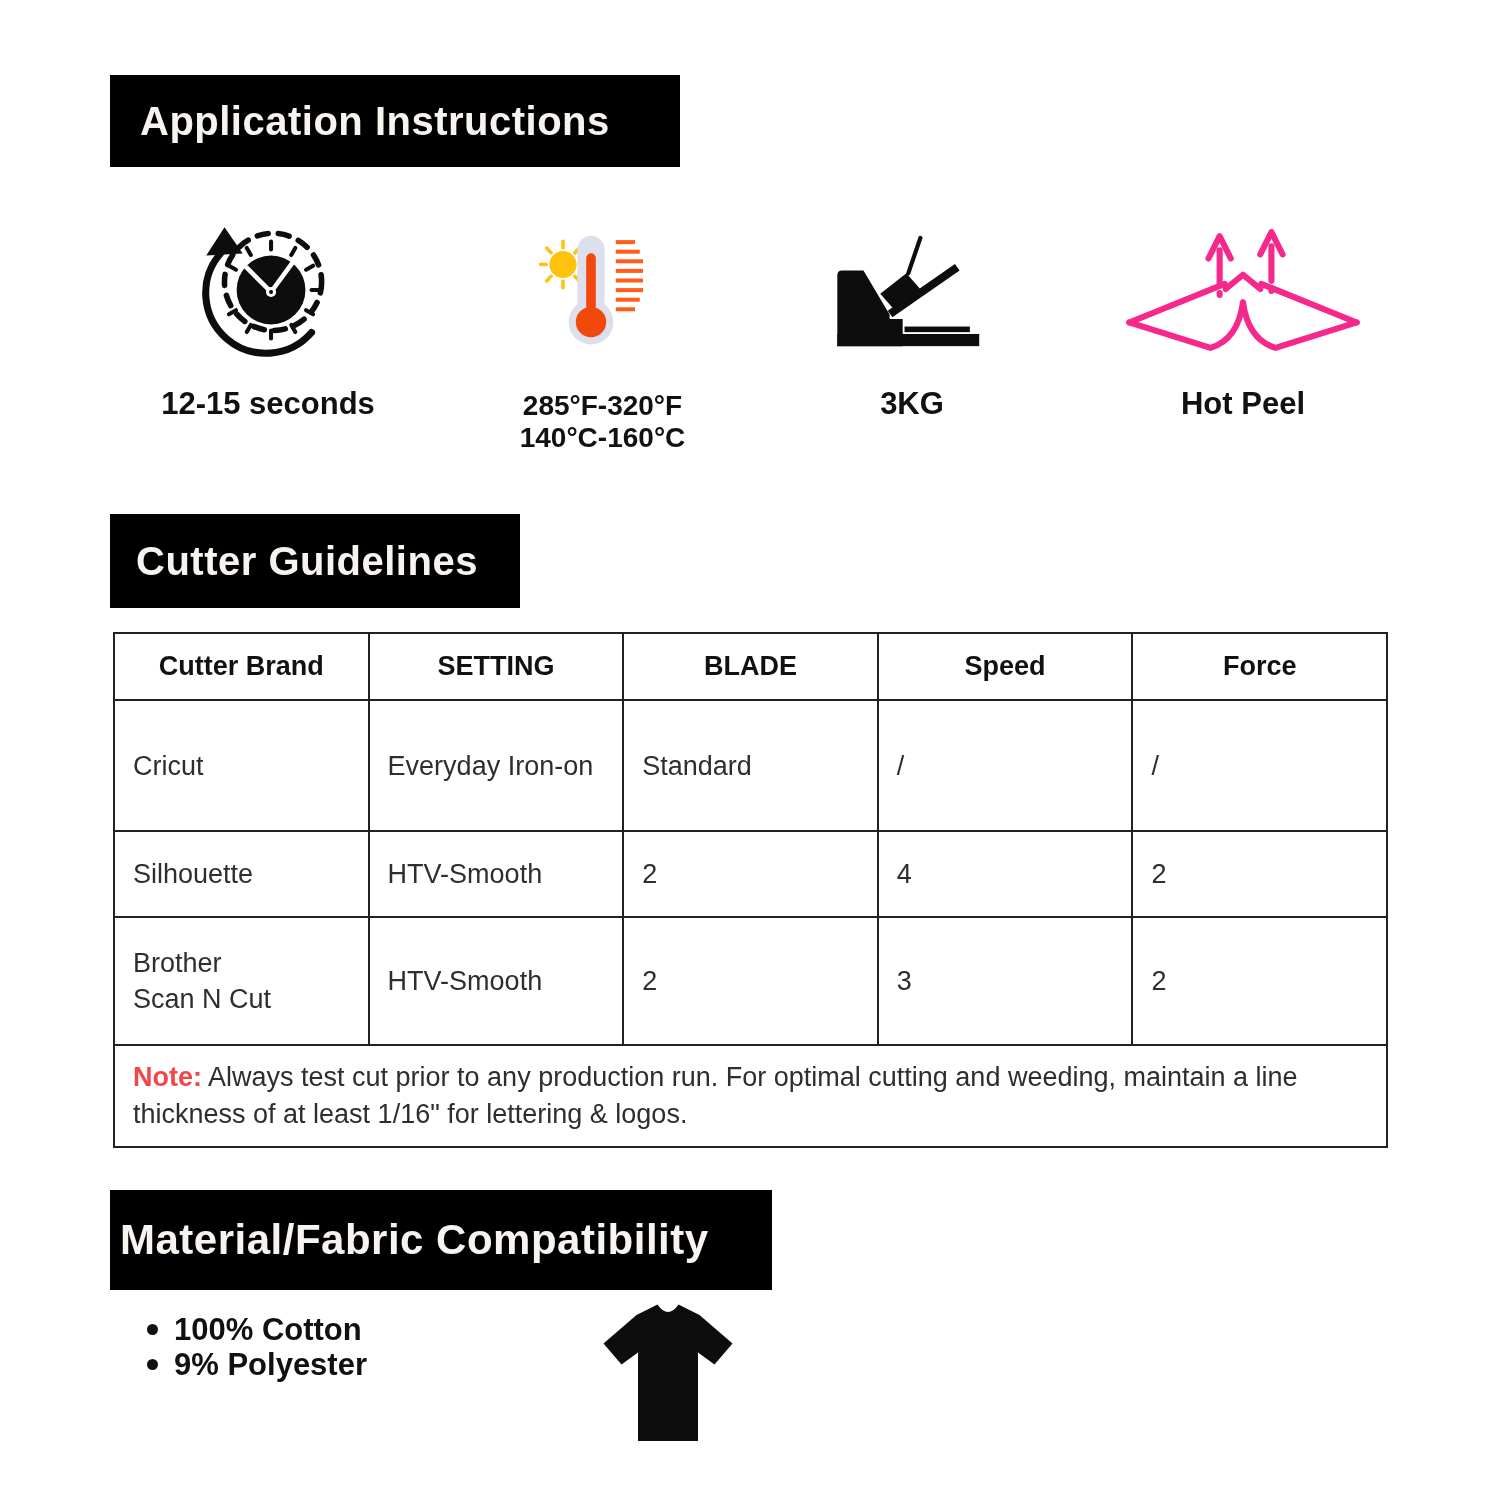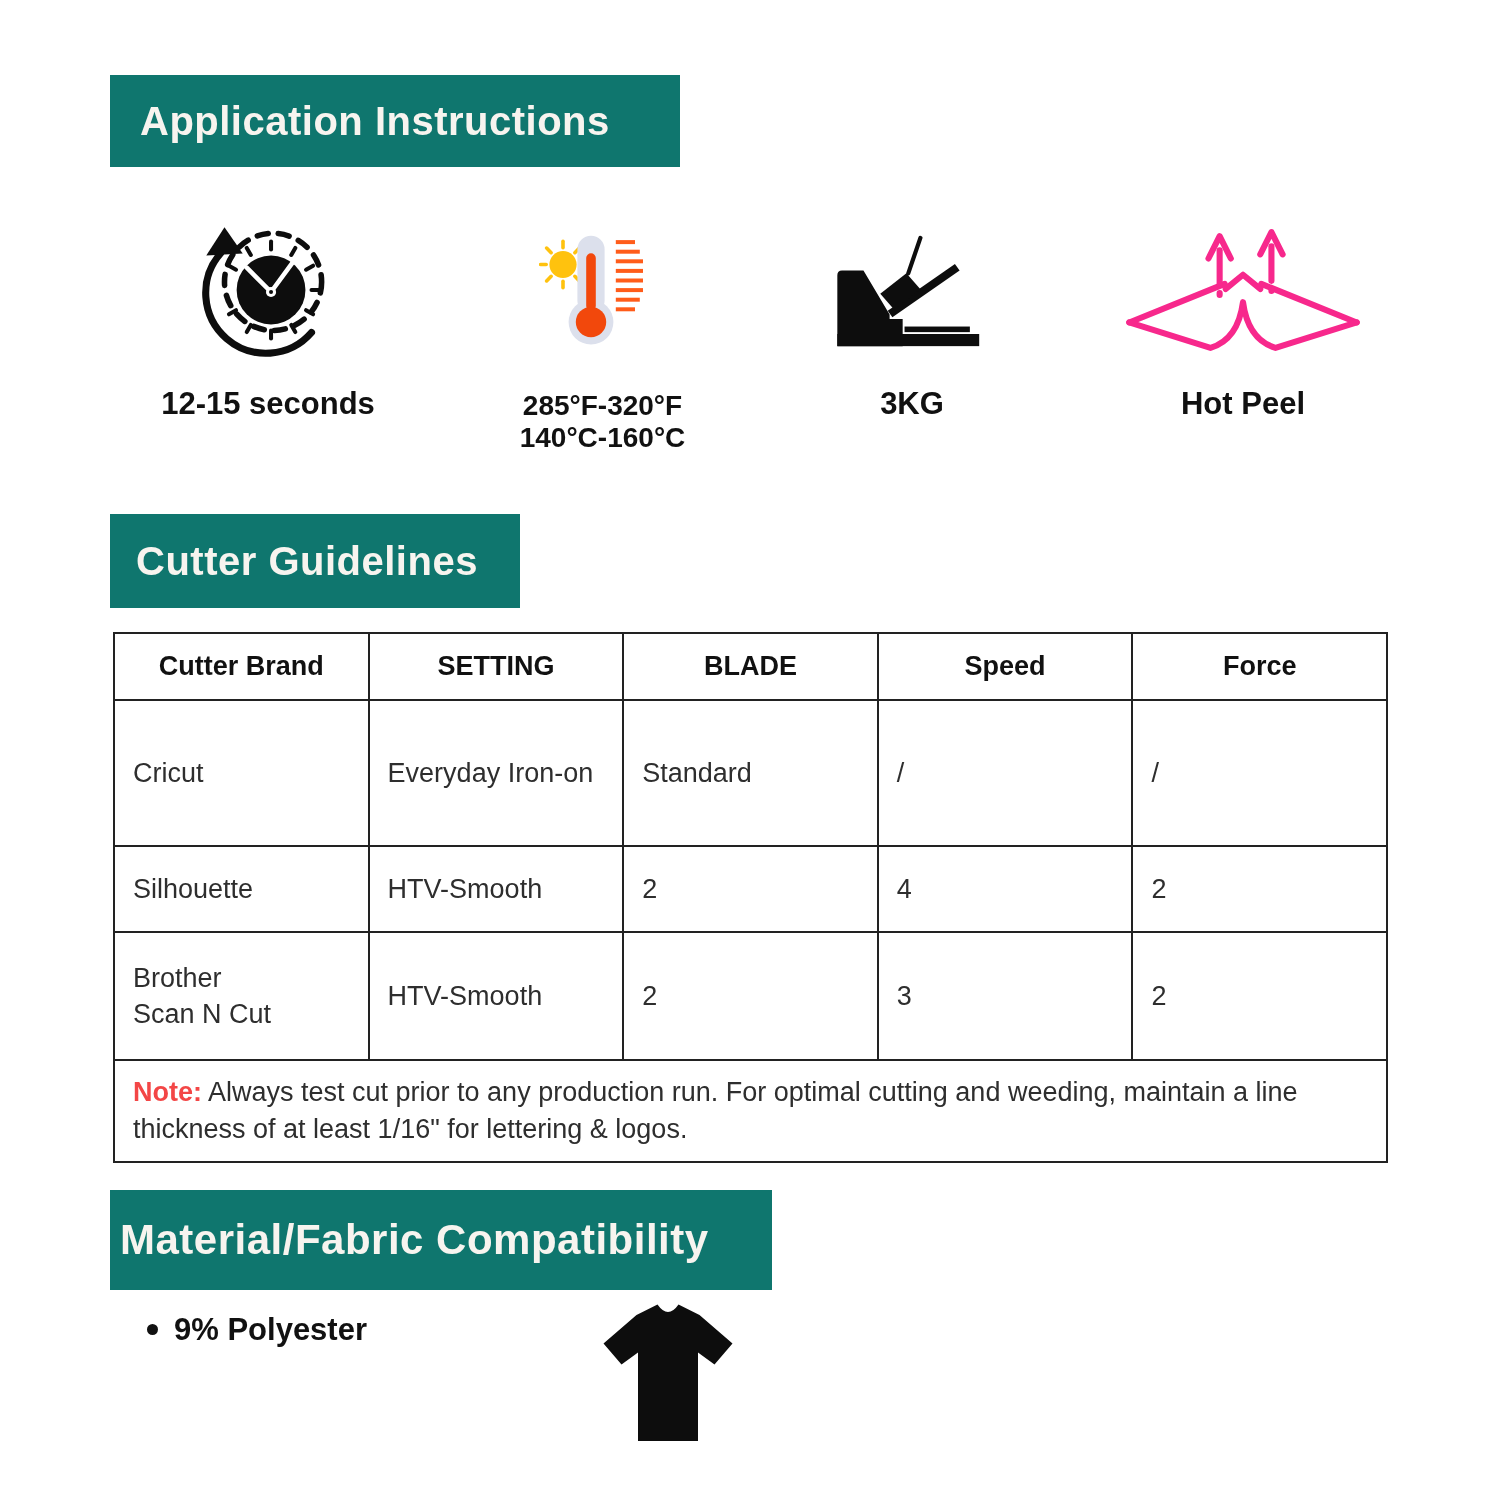--- a/index.html
+++ b/index.html
@@ -2,21 +2,21 @@
 <html><head>
 <meta charset="utf-8">
 <style>
   html,body{margin:0;padding:0;background:#ffffff;}
   #canvas{
     position:relative;width:1500px;height:1500px;background:#ffffff;overflow:hidden;
     font-family:"Liberation Sans",sans-serif;color:#0d0d0d;
   }
   
   .badge{
-    position:absolute;background:#0f766e;color:#f7f4ef;
+    position:absolute;background:#000000;color:#f7f4ef;
     display:flex;align-items:center;font-weight:bold;letter-spacing:.5px;
     padding:0 30px;box-sizing:border-box;
   }
   #badge-app{left:110px;top:75px;height:92px;width:570px;font-size:40px;}
   #badge-cutter{left:110px;top:514px;height:94px;width:410px;font-size:40px;padding-left:26px;}
   #badge-material{left:110px;top:1190px;height:100px;width:662px;font-size:42px;padding-left:10px;padding-right:10px;}
   
   .app-item{position:absolute;top:208px;display:flex;flex-direction:column;align-items:center;}
   .icon-box{height:168px;display:flex;align-items:center;justify-content:center;}
   .app-label{font-weight:bold;font-size:31px;margin-top:10px;text-align:center;color:#111;}
@@ -29,21 +29,21 @@
   #cutter-table{
     position:absolute;left:113px;top:632px;width:1275px;
     border-collapse:collapse;table-layout:fixed;
   }
   #cutter-table th,#cutter-table td{
     border:2px solid #222222;vertical-align:middle;
     font-size:27px;color:#2e2e2e;padding:4px 18px;box-sizing:border-box;
   }
   #cutter-table th{font-weight:bold;color:#111;height:67px;}
   #cutter-table .cell{white-space:pre-line;line-height:36px;}
-  tr.r-cricut{height:146px;} tr.r-sil{height:86px;} tr.r-bro{height:128px;} tr.r-note{height:102px;}
+  tr.r-cricut{height:131px;} tr.r-sil{height:86px;} tr.r-bro{height:128px;} tr.r-note{height:102px;}
   td.note-cell{font-size:28px;line-height:37px;color:#f34646;padding:0 36px;}
   td.note-cell b{color:#f34646;}
   
   #material-list{position:absolute;left:147px;top:1312px;list-style:none;margin:0;padding:0;}
   #material-list li{display:flex;align-items:center;height:35px;font-weight:bold;font-size:31px;color:#111;}
   #material-list .dot{width:11px;height:11px;border-radius:50%;background:#111;margin-right:16px;flex:0 0 auto;}
   #tshirt-wrap{position:absolute;left:592px;top:1297px;width:152px;height:150px;}
   svg{display:block;}
 </style>
 </head>
@@ -201,20 +201,24 @@
     </tbody>
   </table>
 
   <div class="badge" id="badge-material">
     <span>Material/Fabric Compatibility</span>
   </div>
 
   <ul id="material-list">
     <li>
         <span class="dot"></span>
+        <span>100% Cotton</span>
+      </li>
+    <li>
+        <span class="dot"></span>
         <span>9% Polyester</span>
       </li>
   </ul>
 
   <div id="tshirt-wrap">
     <svg width="152" height="150" viewBox="0 0 100 100">
       <path d="M29,12 L43,5 Q50,15 57,5 L71,12 L93,31 L81,45 L70,37 L70,96 L30,96 L30,37 L19,45 L7,31 Z" fill="#0d0d0d"></path>
     </svg>
   </div>
 

